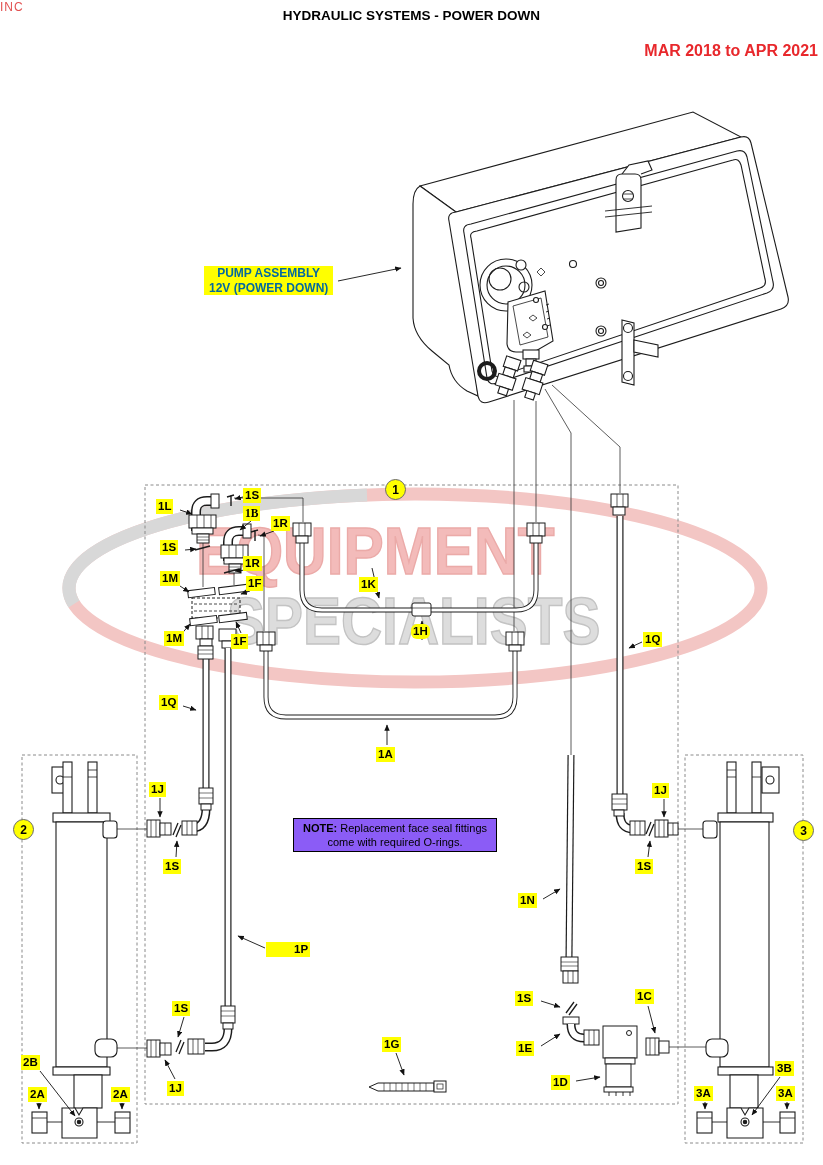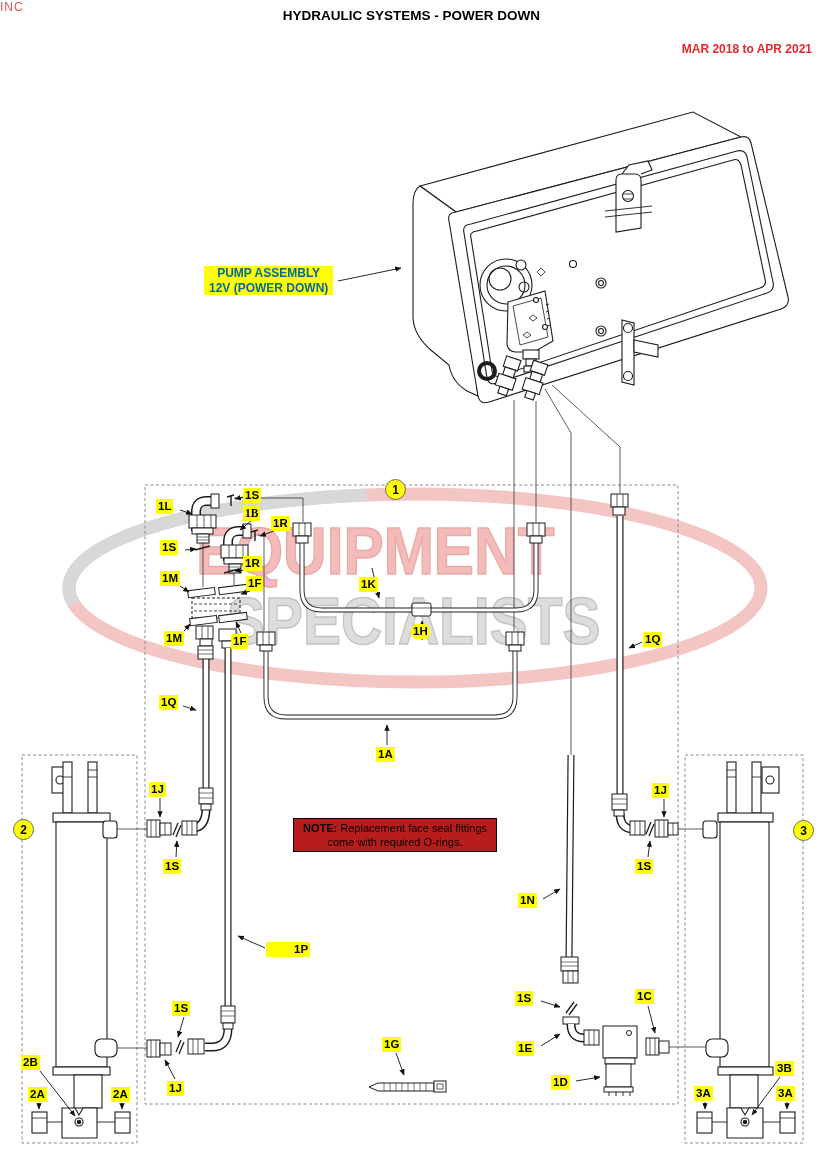--- a/index.html
+++ b/index.html
@@ -1,31 +1,31 @@
 <!DOCTYPE html>
 <html><head>
 <meta charset="utf-8">
 <style>
   html,body{margin:0;padding:0;background:#fff;}
   .stage{position:relative;width:823px;height:1165px;background:#fff;overflow:hidden;
          font-family:"Liberation Sans",sans-serif;}
   .title{position:absolute;top:8px;left:0;width:100%;text-align:center;
          font-weight:bold;font-size:13.5px;color:#000;z-index:3;}
-  .daterange{position:absolute;top:42px;right:11px;font-weight:bold;font-size:12px;
+  .daterange{position:absolute;top:42px;right:5px;font-weight:bold;font-size:16px;
          color:#e8282c;z-index:3;}
   .pumplabel{position:absolute;left:204px;top:266px;background:#ffff00;color:#0369a1;
          font-weight:bold;font-size:12px;line-height:14.5px;text-align:center;
          padding:0 5px;z-index:3;}
   .chip{position:absolute;background:#ffff00;color:#000;font-weight:bold;
          font-size:11.5px;line-height:13px;padding:1px 2px;z-index:4;white-space:nowrap;}
   .circ{position:absolute;width:19px;height:19px;border-radius:50%;background:#ffff00;
          border:1px solid #6a6a6a;color:#000;font-weight:bold;font-size:12px;
          display:flex;align-items:center;justify-content:center;z-index:4;}
   .notebox{position:absolute;left:293px;top:818px;width:200px;border:1.5px solid #000;
-         background:#b91c1c;font-size:11px;line-height:14px;text-align:center;
+         background:#8b5cf6;font-size:11px;line-height:14px;text-align:center;
          padding:2px 1px;z-index:3;color:#000;}
   .notebox .b{font-weight:bold;}
   .wm{position:absolute;left:0;top:0;width:823px;height:1165px;z-index:0;}
   .wm-word{position:absolute;font-weight:bold;line-height:1;white-space:nowrap;
          transform-origin:left top;}
   .wm-eq{left:196px;top:517px;font-size:67px;color:#f1b0ae;transform:scaleX(0.90);
          -webkit-text-stroke:1.5px #e89c9a;opacity:.85;}
   .wm-sp{left:227px;top:587px;font-size:67px;color:#dadada;transform:scaleX(0.85);
          -webkit-text-stroke:1.5px #bdbdbd;opacity:.9;}
   .wm-inc{left:601px;top:567px;font-size:12px;color:#e04848;font-weight:normal;

